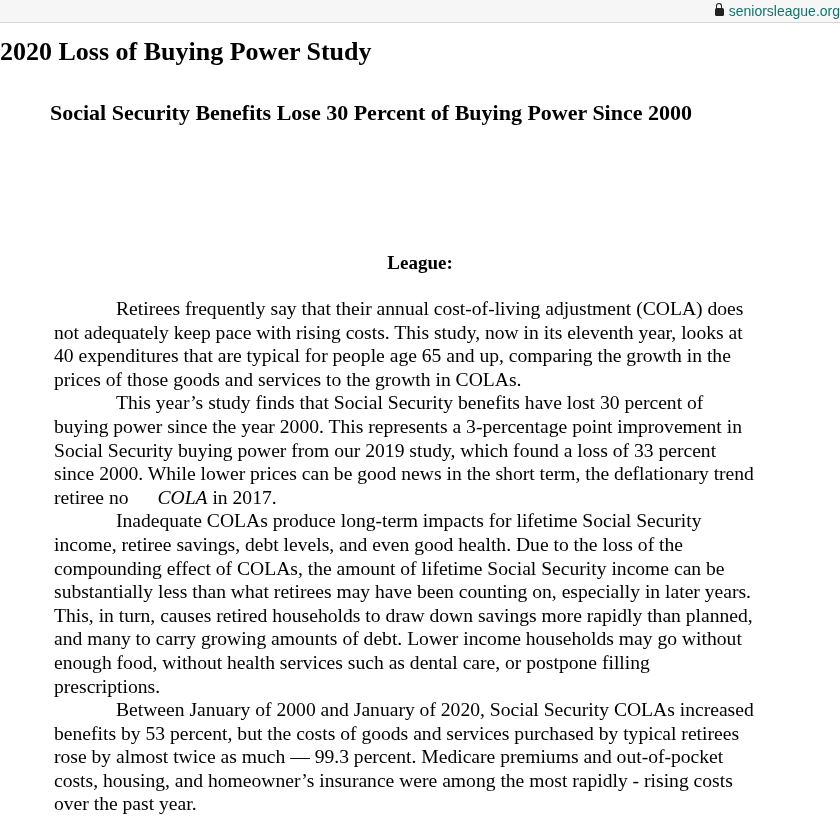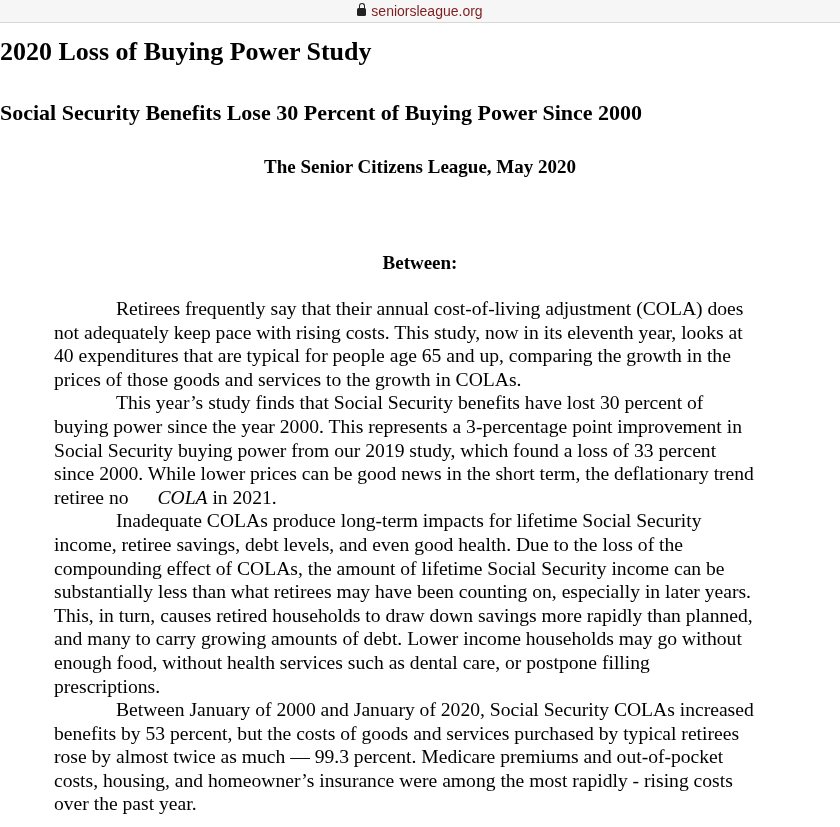--- a/index.html
+++ b/index.html
@@ -5,39 +5,39 @@
   html, body { margin: 0; padding: 0; }
   body {
     width: 840px; height: 827px; overflow: hidden;
     background: #ffffff;
     font-family: "Liberation Serif", serif;
     color: #000;
   }
   .urlbar {
     position: absolute; left: 0; top: 0; width: 840px; height: 22px;
     background: #f6f6f6; border-bottom: 1px solid #d8d8d8;
-    display: flex; align-items: center; justify-content: center;
-    font-family: "Liberation Sans", sans-serif; font-size: 14px; color: #7f1d1d;
+    display: flex; align-items: center; justify-content: flex-end;
+    font-family: "Liberation Sans", sans-serif; font-size: 14px; color: #0f766e;
   }
   .lock { width: 9px; height: 11px; position: relative; margin-right: 5px; top: 1px; }
   .lock .shackle {
     position: absolute; left: 1.5px; top: -4px; width: 4px; height: 5px;
     border: 1.5px solid #222; border-bottom: none; border-radius: 3px 3px 0 0;
   }
   .lock .body {
     position: absolute; left: 0; top: 1px; width: 9px; height: 8px;
     background: #222; border-radius: 1.5px;
   }
   .page { position: absolute; left: 0; top: 23px; width: 840px; }
   .title {
     position: absolute; top: 14px; left: 0; width: 840px; 
     font-weight: bold; font-size: 26px;
   }
   .subtitle {
-    position: absolute; top: 77px; left: 0; width: 684px; text-align: left;
+    position: absolute; top: 77px; left: 8px; width: 684px; text-align: right;
     font-weight: bold; font-size: 22px;
   }
   .byline {
     position: absolute; top: 132px; left: 0; width: 840px; text-align: center;
     font-weight: bold; font-size: 19px; line-height: 24px;
   }
   .summary-heading {
     position: absolute; top: 229px; left: 0; width: 840px; text-align: center;
     font-weight: bold; font-size: 19px;
   }
@@ -58,37 +58,36 @@
       <span class="shackle"></span>
       <span class="body"></span>
     </span>
   <span>seniorsleague.org</span>
 </div>
 
 <div class="page">
   <div class="title">2020 Loss of Buying Power Study</div>
   <div class="subtitle">Social Security Benefits Lose 30 Percent of Buying Power Since 2000</div>
   <div class="byline">
-    <div>The Senior Citizens League, May 2020</div>
   </div>
-  <div class="summary-heading">Between:</div>
+  <div class="summary-heading">League:</div>
 
   <div class="body-text">
     <p>
       <span class="line first">Retirees frequently say that their annual cost-of-living adjustment (COLA) does</span>
       <span class="line">not adequately keep pace with rising costs.  This study, now in its eleventh year, looks at</span>
       <span class="line">40 expenditures that are typical for people age 65 and up, comparing the growth in the</span>
       <span class="line">prices of those goods and services to the growth in COLAs.</span>
     </p>
     <p>
       <span class="line first">This year’s study finds that Social Security benefits have lost 30 percent of</span>
       <span class="line">buying power since the year 2000.  This represents a 3-percentage point improvement in</span>
       <span class="line">Social Security buying power from our 2019 study, which found a loss of 33 percent</span>
       <span class="line">since 2000.  While lower prices can be good news in the short term, the deflationary trend</span>
-      <span class="line"><span>retiree no </span><em>COLA</em><span> in 2021.</span></span>
+      <span class="line"><span>retiree no </span><em>COLA</em><span> in 2017.</span></span>
     </p>
     <p>
       <span class="line first">Inadequate COLAs produce long-term impacts for lifetime Social Security</span>
       <span class="line">income, retiree savings, debt levels, and even good health.  Due to the loss of the</span>
       <span class="line">compounding effect of COLAs, the amount of lifetime Social Security income can be</span>
       <span class="line">substantially less than what retirees may have been counting on, especially in later years.</span>
       <span class="line">This, in turn, causes retired households to draw down savings more rapidly than planned,</span>
       <span class="line">and many to carry growing amounts of debt.  Lower income households may go without</span>
       <span class="line">enough food, without health services such as dental care, or postpone filling</span>
       <span class="line">prescriptions.</span>

